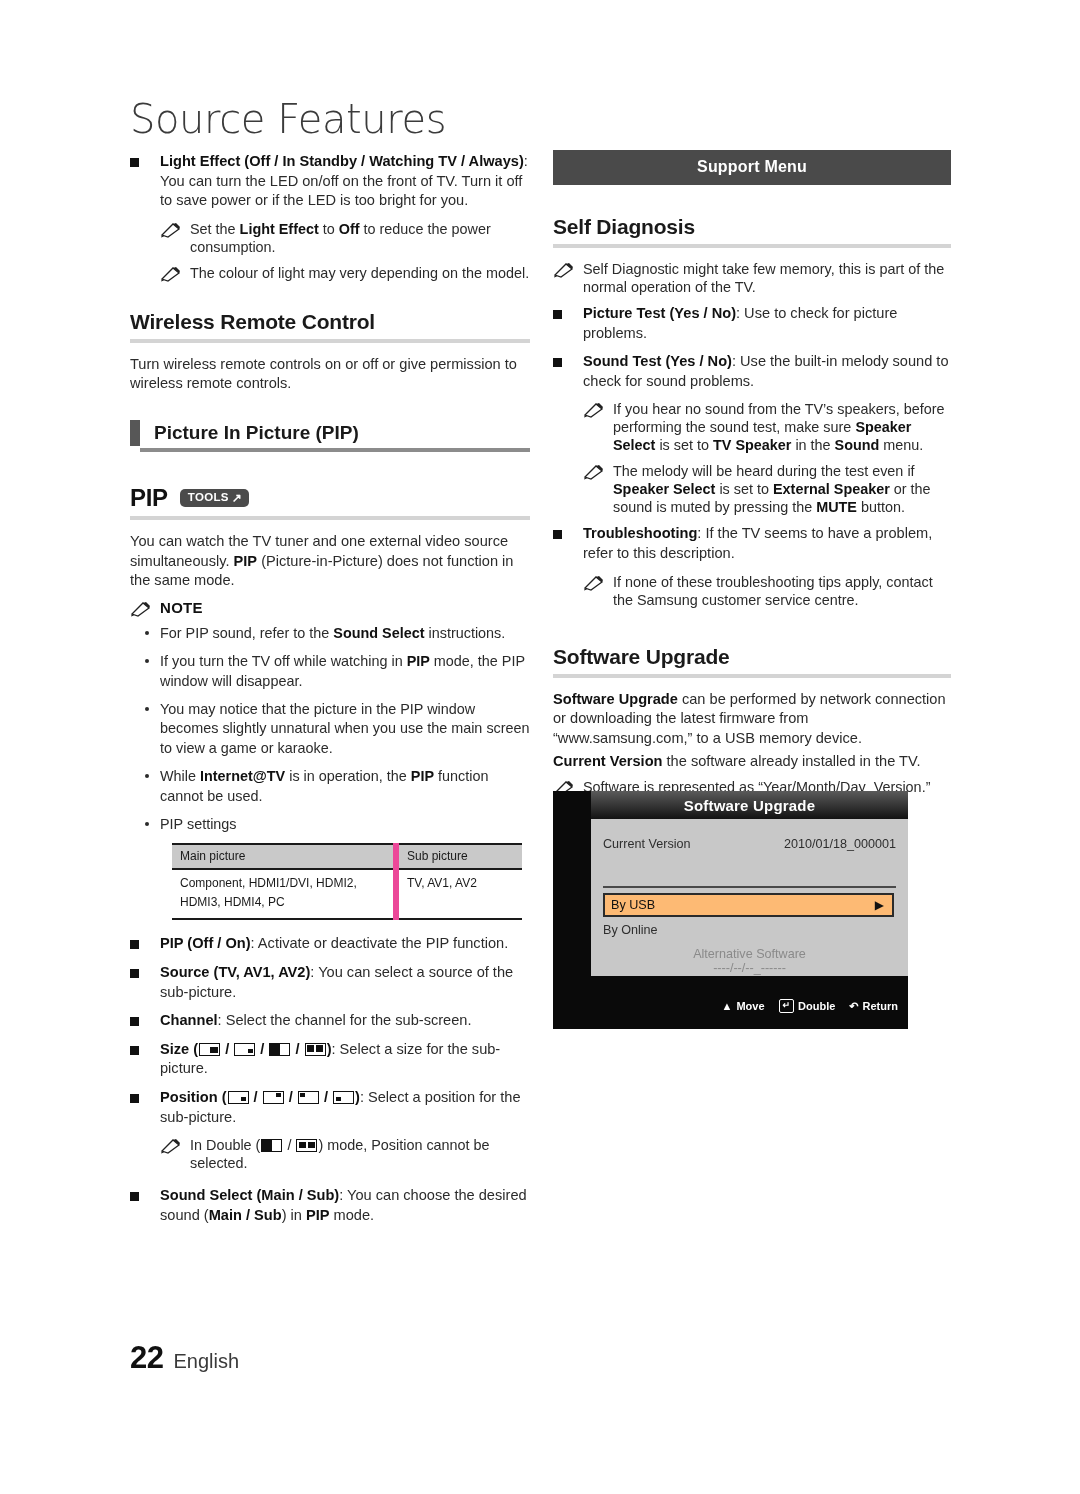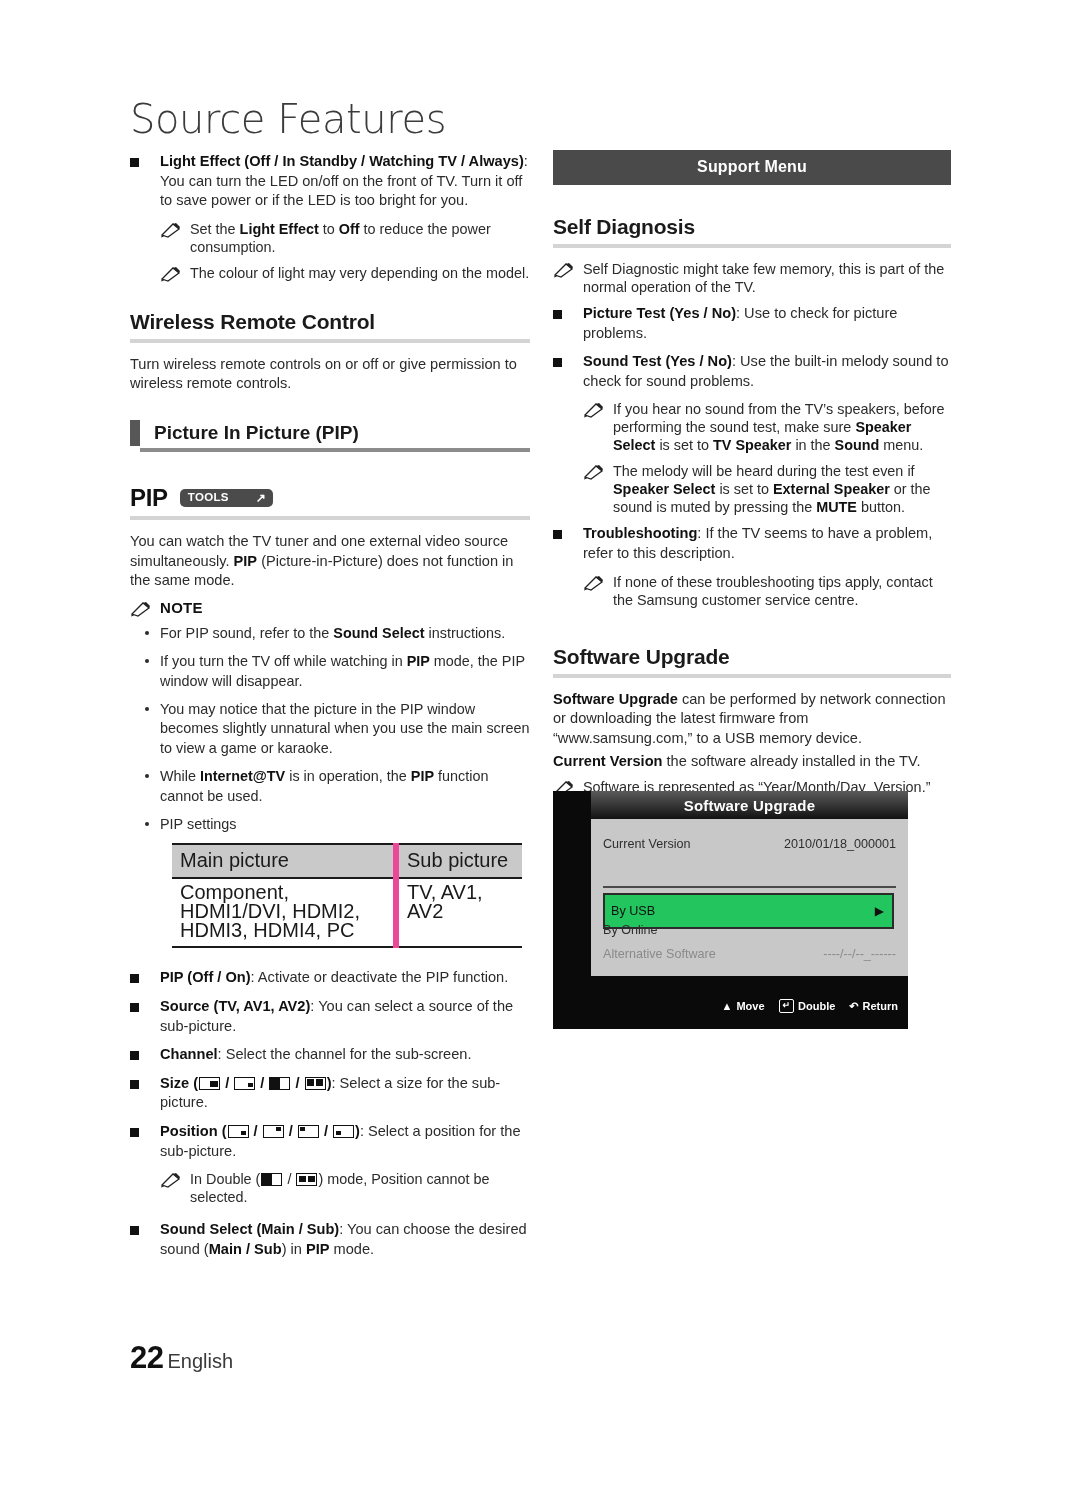--- a/index.html
+++ b/index.html
@@ -165,21 +165,20 @@
     display: inline-flex;
     align-items: center;
     background: #4b4b4b;
     color: #fff;
     border-radius: 5px;
     padding: 3px 7px 3px 8px;
     font-size: 11.5px;
     font-weight: bold;
     letter-spacing: 0.3px;
     line-height: 1;
-    gap: 24px;
   }
   .tools-arrow {
     display: inline-block;
     margin-left: 3px;
     font-size: 12px;
     line-height: 1;
   }
 
   
   .note-label-row {
@@ -189,22 +188,22 @@
     font-weight: bold;
     color: #111;
     margin: 8px 0 8px 0;
     letter-spacing: 0.3px;
   }
 
   
   .pip-table {
     border-collapse: collapse;
     width: 350px;
-    margin: 6px 0 20px 42px;
-    font-size: 20px;
+    margin: 6px 0 14px 42px;
+    font-size: 12px;
   }
   .pip-table th {
     background: #c9c9c9;
     border-bottom: 2px solid #1a1a1a;
     border-top: 2px solid #1a1a1a;
     text-align: left;
     font-weight: normal;
     color: #1a1a1a;
     padding: 4px 8px 5px 8px;
   }
@@ -278,33 +277,33 @@
     position: absolute;
     left: 12px;
     width: 293px;
     font-size: 12.6px;
     color: #2e2e2e;
     display: flex;
     justify-content: space-between;
     align-items: center;
   }
   .osd-row .val { color: #2e2e2e; }
-  .osd-row.dim, .osd-row.dim .val { color: #8a8a8a; }
+  .osd-row.dim, .osd-row.dim .val { color: #8a8a8a; flex-direction: column; }
   .osd-divider {
     position: absolute;
     left: 12px; top: 67px;
     width: 293px; height: 2px;
     background: #4a4a4a;
   }
   .osd-sel {
     position: absolute;
     left: 12px; top: 74px;
-    width: 291px; height: 36px;
+    width: 291px; height: 24px;
     border: 2px solid #2b2b2b;
-    background: #22c55e;
+    background: #fdba74;
     box-sizing: border-box;
     display: flex;
     align-items: center;
     justify-content: space-between;
     padding: 0 8px 0 6px;
     font-size: 12.6px;
     color: #111;
   }
   .osd-sel .arrow { font-size: 12px; color: #111; }
   .osd-footer {
@@ -335,21 +334,21 @@
     font-size: 9px;
     line-height: 11px;
   }
 
   
   .pg-footer {
     position: absolute;
     left: 130px; top: 1340px;
     display: flex;
     align-items: baseline;
-    gap: 4px;
+    gap: 10px;
   }
   .pg-num {
     font-size: 31px;
     font-weight: bold;
     color: #111;
     letter-spacing: -0.5px;
   }
   .pg-lang {
     font-size: 20px;
     color: #3a3a3a;

